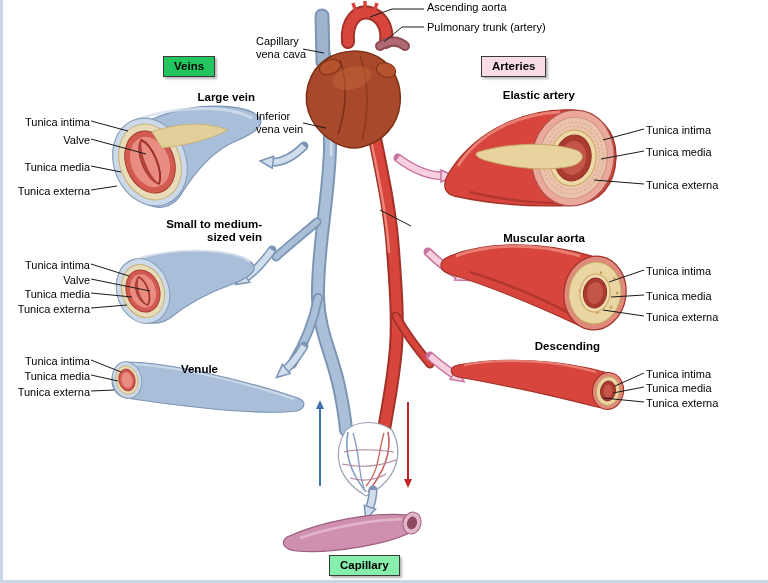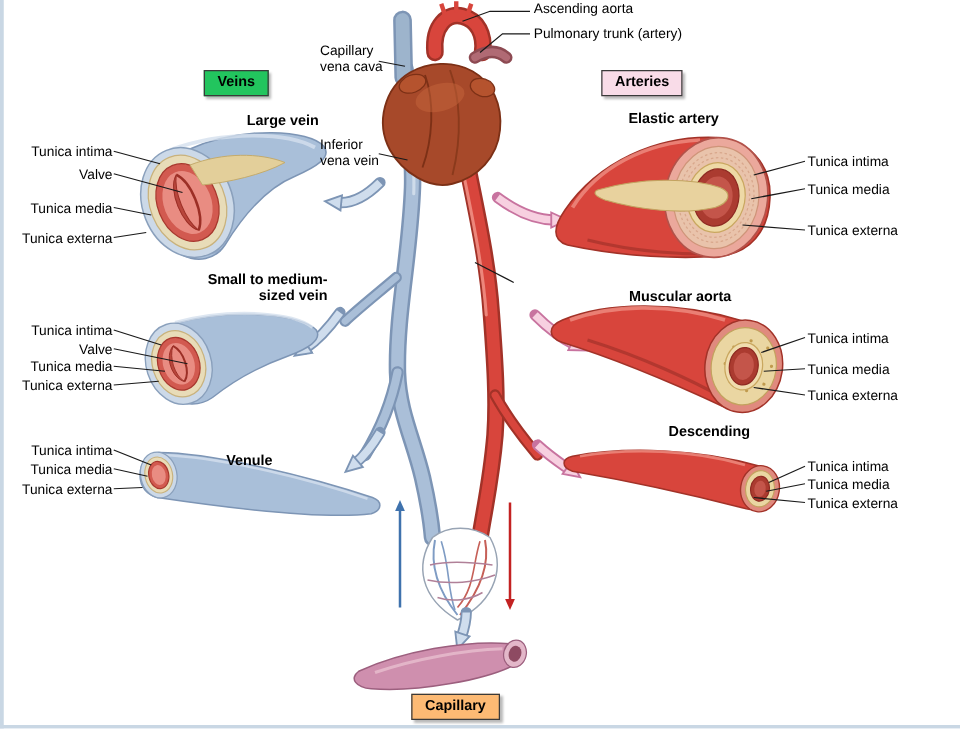--- a/index.html
+++ b/index.html
@@ -17,21 +17,21 @@
     position:absolute; font-size:11.5px; font-weight:bold; line-height:13px;
     text-align:right; color:#000;
   }
   .tag {
     position:absolute; border:1.4px solid #3a3a3a; font-weight:bold;
     font-size:11.5px; line-height:13px; padding:3px 10px; color:#000;
     box-shadow:2px 2px 2px rgba(0,0,0,0.28); background:#eee;
   }
   .tag.veins     { background:#22c55e; }
   .tag.arteries  { background:#f9dce8; }
-  .tag.capillary { background:#fdba74; }
+  .tag.capillary { background:#86efac; }
   .edge-left   { position:absolute; left:0; top:0; width:3px; height:583px; background:#c9d7e4; }
   .edge-bottom { position:absolute; left:0; bottom:0; width:768px; height:3px; background:#c9d7e4; }
 </style>
 </head>
 <body>
 
 <div class="stage">
 
   <svg class="art" width="768" height="583" viewBox="0 0 768 583">
     <defs>

